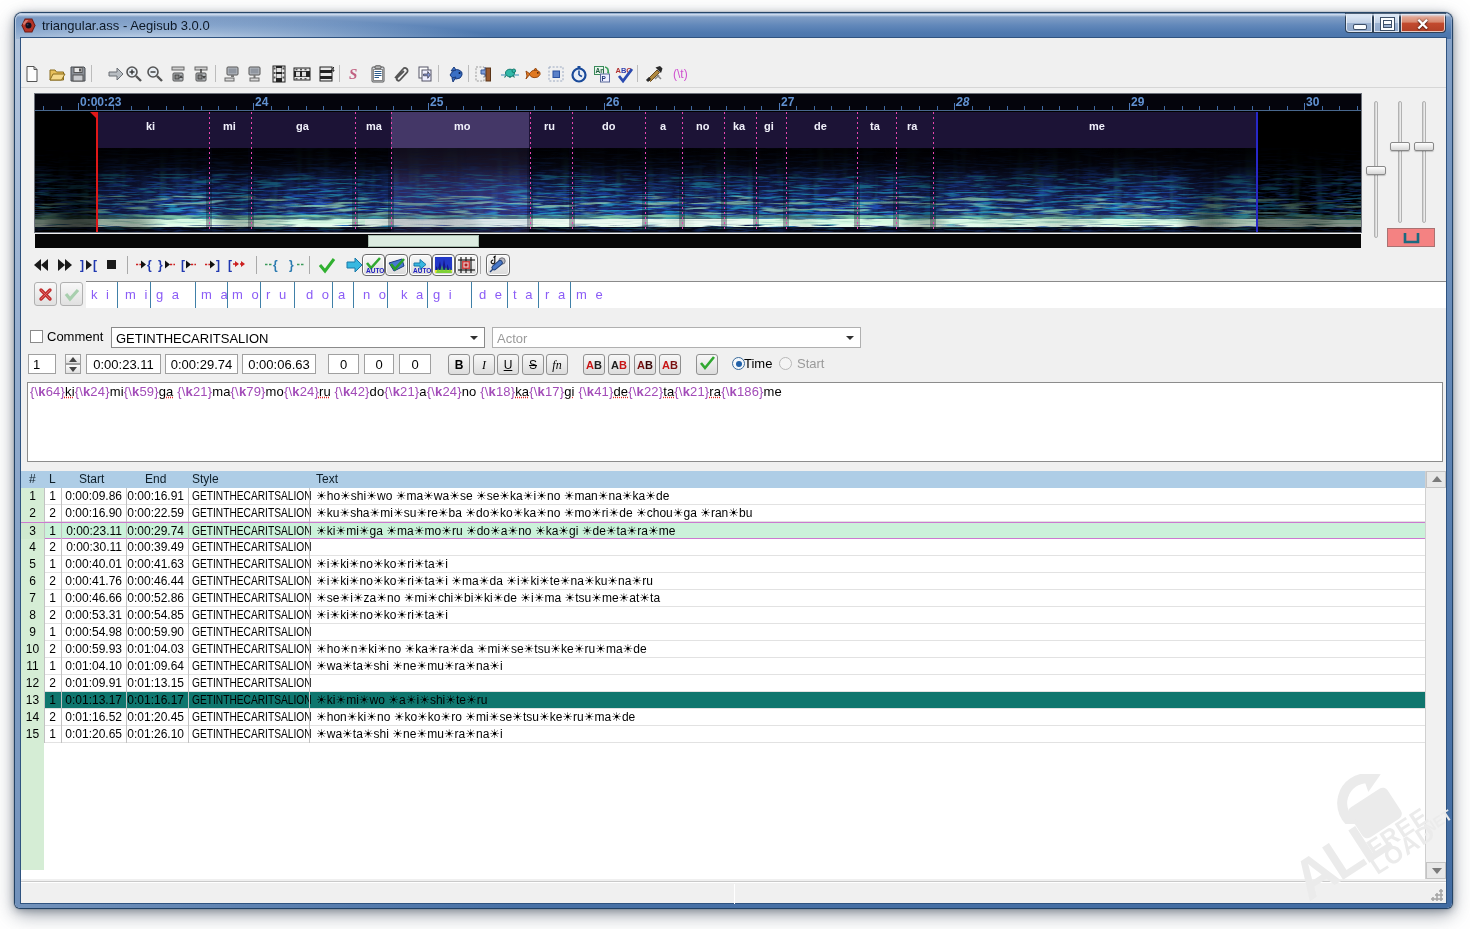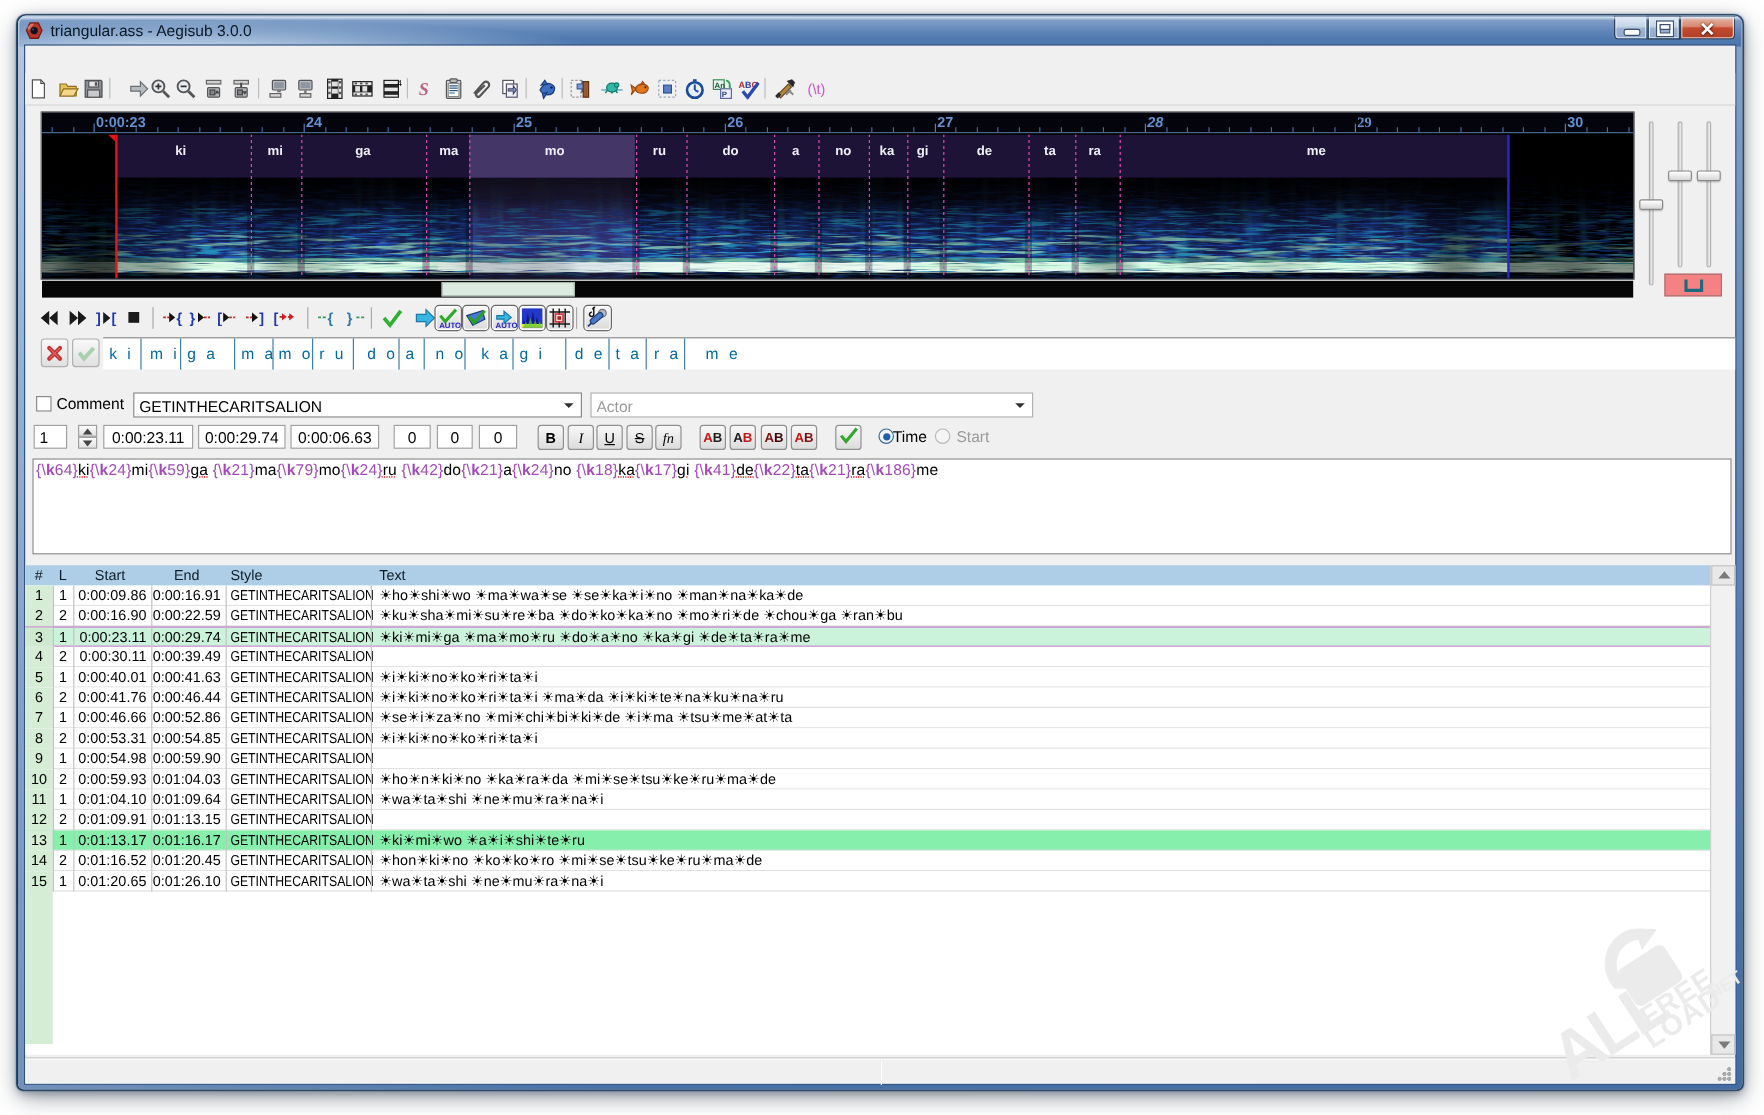--- a/index.html
+++ b/index.html
@@ -66,21 +66,21 @@
 #vertbtn svg{position:absolute;left:15px;top:3px;}
 
 .atbtn{position:absolute;height:20px;}
 .togglebtn{position:absolute;top:216px;width:23px;height:22px;border:1px solid #6a6a6a;border-radius:4px;
 background:linear-gradient(#f9f9f9,#dadada);box-shadow:inset 0 0 0 1px #fff;}
 
 .kbtn{position:absolute;top:244px;width:23px;height:24px;border:1px solid #b0b0b0;border-radius:3px;
 background:linear-gradient(#f8f8f8,#e0e0e0);}
 #karfield{position:absolute;left:65px;top:243px;width:1360px;height:27px;background:#fff;
 border-top:1px solid #8a8a8a;}
-.syl{position:absolute;top:5px;font-size:13px;letter-spacing:2.5px;color:#0369a1;white-space:pre;}
+.syl{position:absolute;top:5px;font-size:13px;letter-spacing:2.5px;color:#8b5cf6;white-space:pre;}
 .syldiv{position:absolute;top:0;width:1px;height:26px;background:#4080a8;}
 
 .field{position:absolute;background:#fff;border:1px solid #a0a0a0;font-size:13px;color:#000;}
 .fieldc{text-align:center;}
 .combo{position:absolute;background:#fff;border:1px solid #8a8a8a;font-size:13px;}
 .carrow{position:absolute;right:6px;top:8px;width:0;height:0;border-left:4px solid transparent;
 border-right:4px solid transparent;border-top:4px solid #303030;}
 .fmtbtn{position:absolute;top:316px;width:19px;height:21px;border:1px solid #909090;border-radius:3px;
 background:linear-gradient(#f8f8f8,#dcdcdc);text-align:center;font-size:12px;color:#000;}
 .spin{position:absolute;width:13px;height:10px;border:1px solid #a0a0a0;
@@ -302,21 +302,21 @@
           </svg></div>
       </div>
     <div id="specbox">
       <div id="timeline">
           <div class="tlab" style="left:45px;">0:00:23</div>
           <div class="tlab" style="left:220px;">24</div>
           <div class="tlab" style="left:395px;">25</div>
           <div class="tlab" style="left:571px;">26</div>
           <div class="tlab" style="left:746px;">27</div>
           <div class="tlab" style="left:921px;font-style:italic;">28</div>
-          <div class="tlab" style="left:1096px;font-family:Liberation Serif, serif;">29</div>
+          <div class="tlab" style="left:1096px;">29</div>
           <div class="tlab" style="left:1271px;">30</div>
           <div class="tick" style="left:8.0px;"></div>
           <div class="tick" style="left:25.5px;"></div>
           <div class="tick2" style="left:43.0px;"></div>
           <div class="tick" style="left:60.5px;"></div>
           <div class="tick" style="left:78.0px;"></div>
           <div class="tick" style="left:95.6px;"></div>
           <div class="tick" style="left:113.1px;"></div>
           <div class="tick" style="left:130.6px;"></div>
           <div class="tick" style="left:148.1px;"></div>
@@ -668,21 +668,21 @@
         <div class="syl" style="left:146px;">m o</div>
         <div class="syl" style="left:180px;">r u</div>
         <div class="syl" style="left:220px;">d o</div>
         <div class="syl" style="left:252px;">a</div>
         <div class="syl" style="left:277px;">n o</div>
         <div class="syl" style="left:315px;">k a</div>
         <div class="syl" style="left:347px;">g i</div>
         <div class="syl" style="left:393px;">d e</div>
         <div class="syl" style="left:427px;">t a</div>
         <div class="syl" style="left:459px;">r a</div>
-        <div class="syl" style="left:490px;margin-left:12px;">m e</div>
+        <div class="syl" style="left:490px;">m e</div>
         <div class="syldiv" style="left:30.5px;"></div>
         <div class="syldiv" style="left:64px;"></div>
         <div class="syldiv" style="left:108.5px;"></div>
         <div class="syldiv" style="left:141px;"></div>
         <div class="syldiv" style="left:174px;"></div>
         <div class="syldiv" style="left:207.7px;"></div>
         <div class="syldiv" style="left:245.6px;"></div>
         <div class="syldiv" style="left:266.7px;"></div>
         <div class="syldiv" style="left:300.5px;"></div>
         <div class="syldiv" style="left:340.5px;"></div>
@@ -887,21 +887,21 @@
           <div class="gc cl">2</div>
           <div class="gc cstart">0:01:09.91</div>
           <div class="gc cend">0:01:13.15</div>
           <div class="gc cstyle">GETINTHECARITSALION</div>
           <div class="colsep" style="left:23px;"></div>
           <div class="colsep" style="left:40px;"></div>
           <div class="colsep" style="left:105px;"></div>
           <div class="colsep" style="left:167px;"></div>
           <div class="colsep" style="left:288px;"></div>
         </div>
-        <div class="grow" style="top:221px;background:#86efac;border-bottom:1px solid #e2e2e2;">
+        <div class="grow" style="top:221px;background:#0f766e;border-bottom:1px solid #e2e2e2;">
           <div class="gc cnum" style="background:#d5edd5;height:17px;">13</div>
           <div class="gc cl">1</div>
           <div class="gc cstart">0:01:13.17</div>
           <div class="gc cend">0:01:16.17</div>
           <div class="gc cstyle">GETINTHECARITSALION</div>
           <div class="gc ctext">☀ki☀mi☀wo ☀a☀i☀shi☀te☀ru</div>
           <div class="colsep" style="left:23px;"></div>
           <div class="colsep" style="left:40px;"></div>
           <div class="colsep" style="left:105px;"></div>
           <div class="colsep" style="left:167px;"></div>

